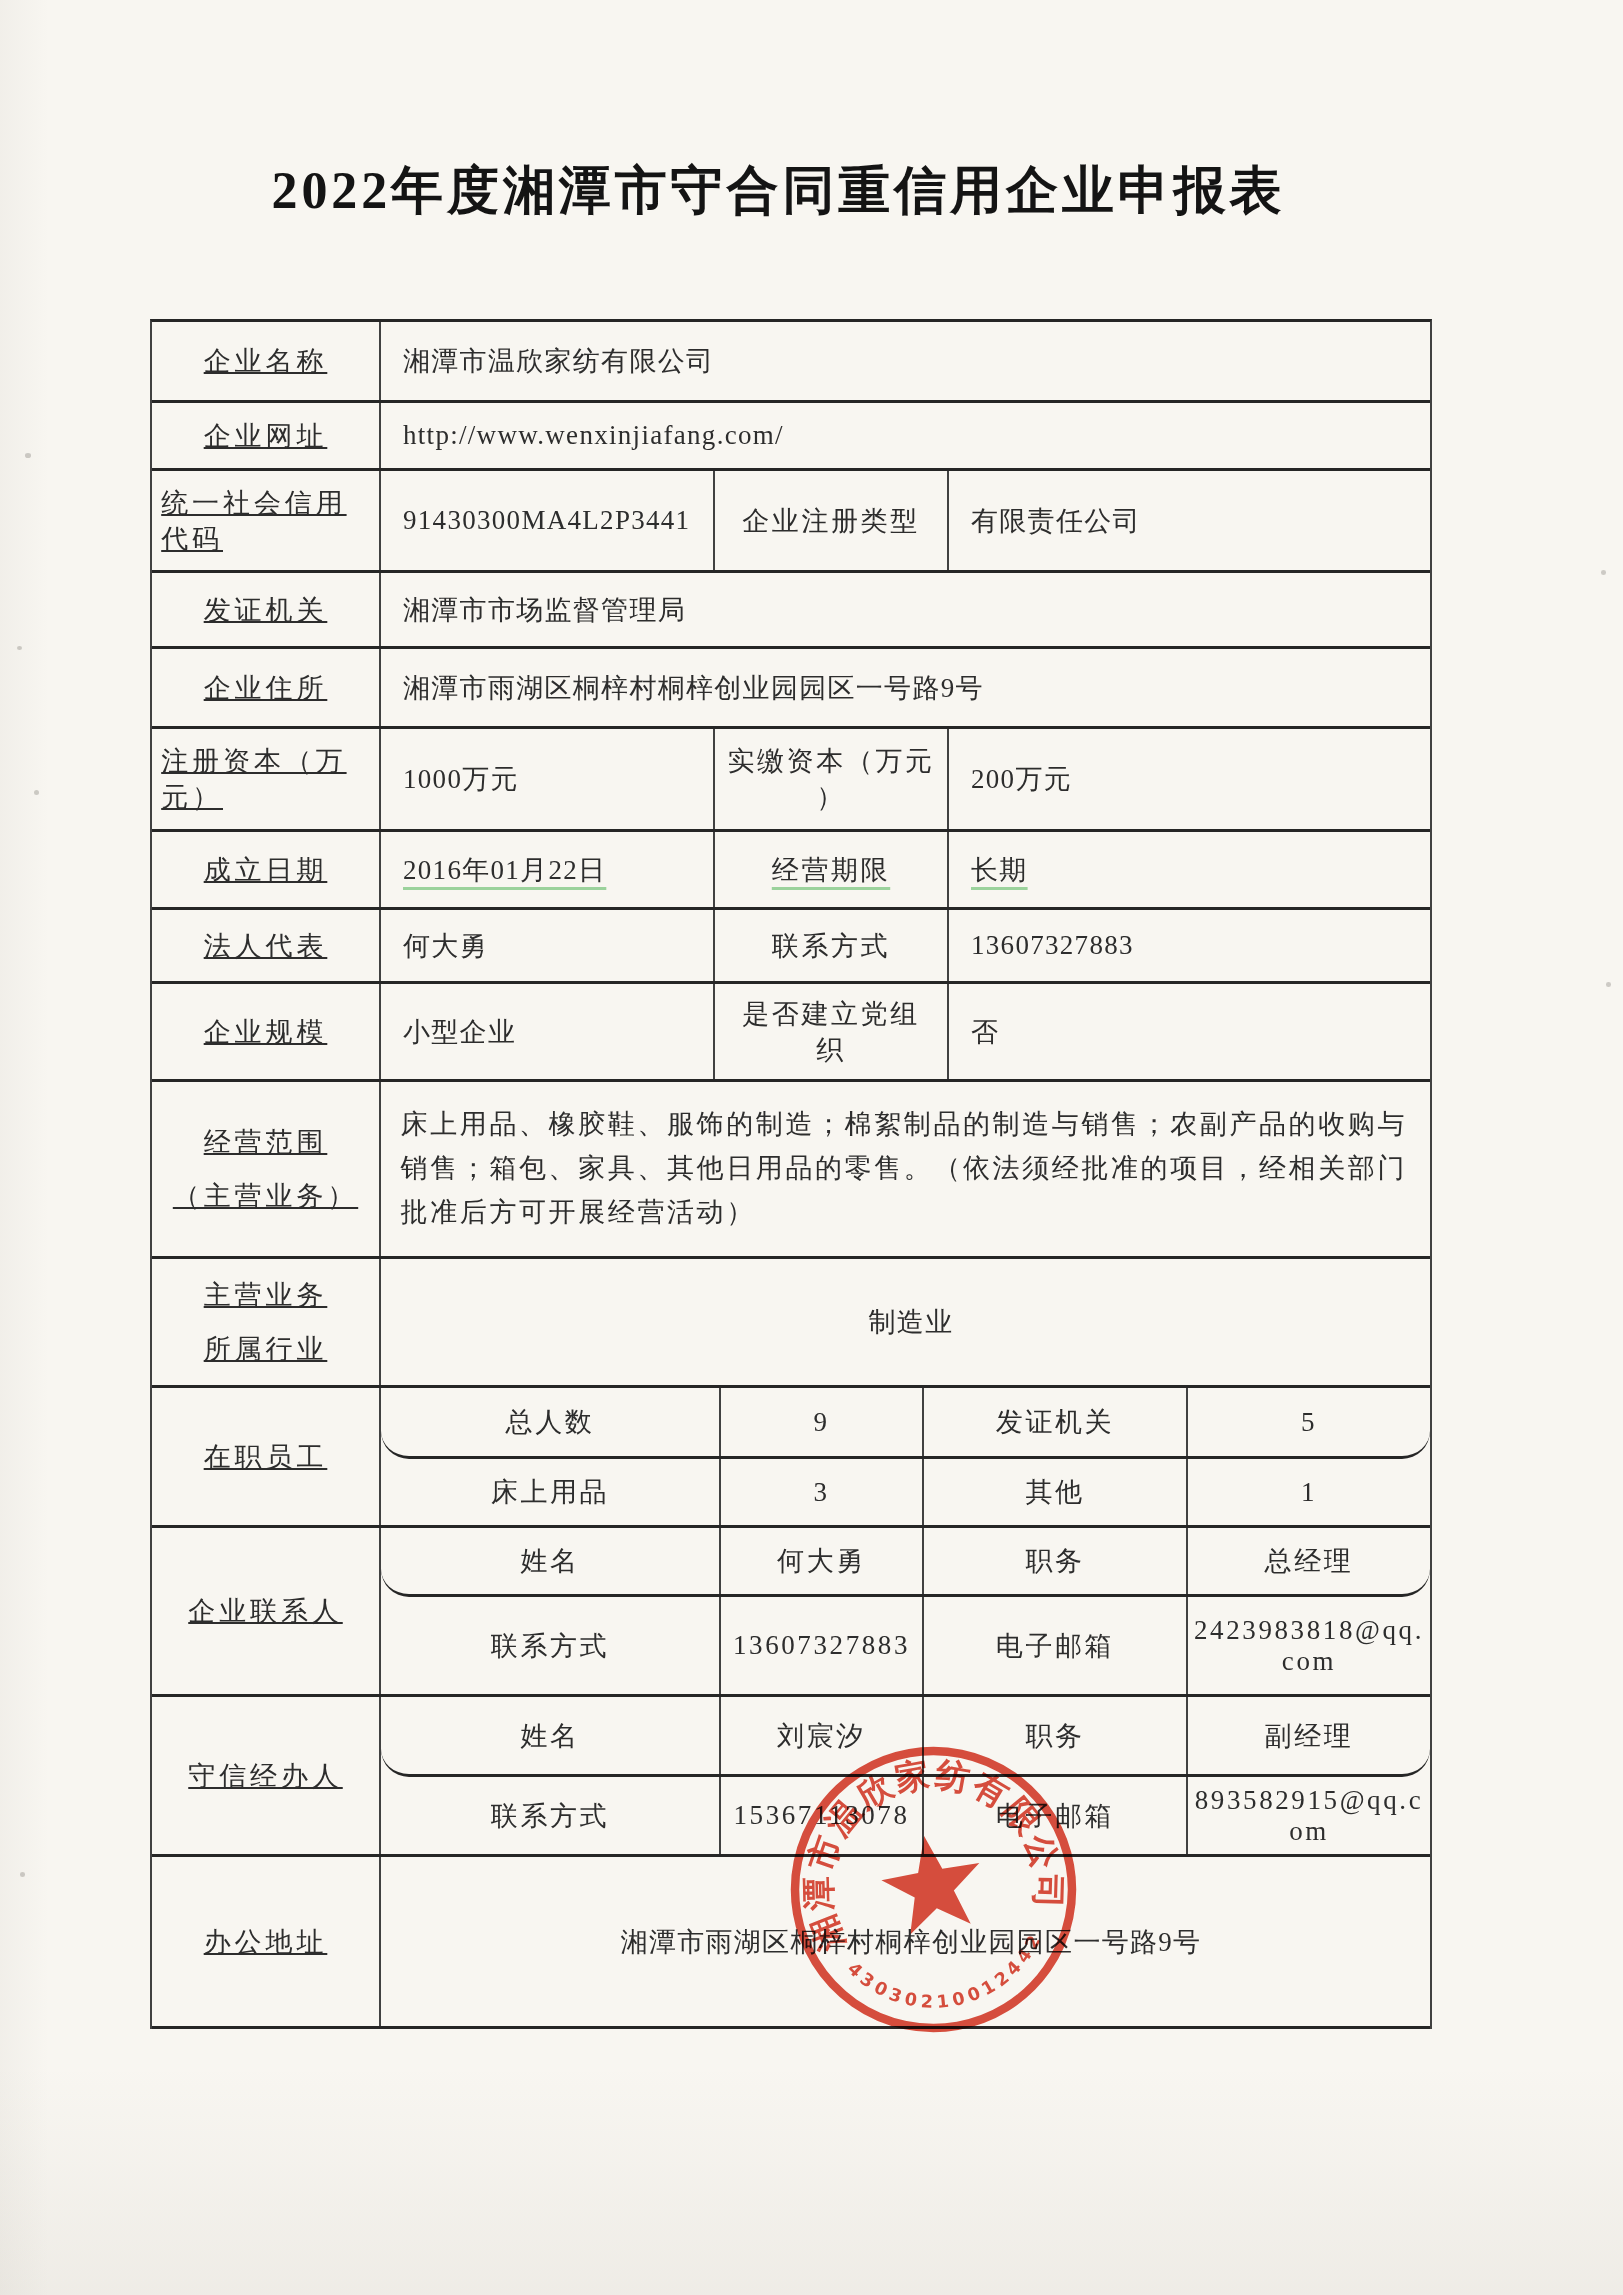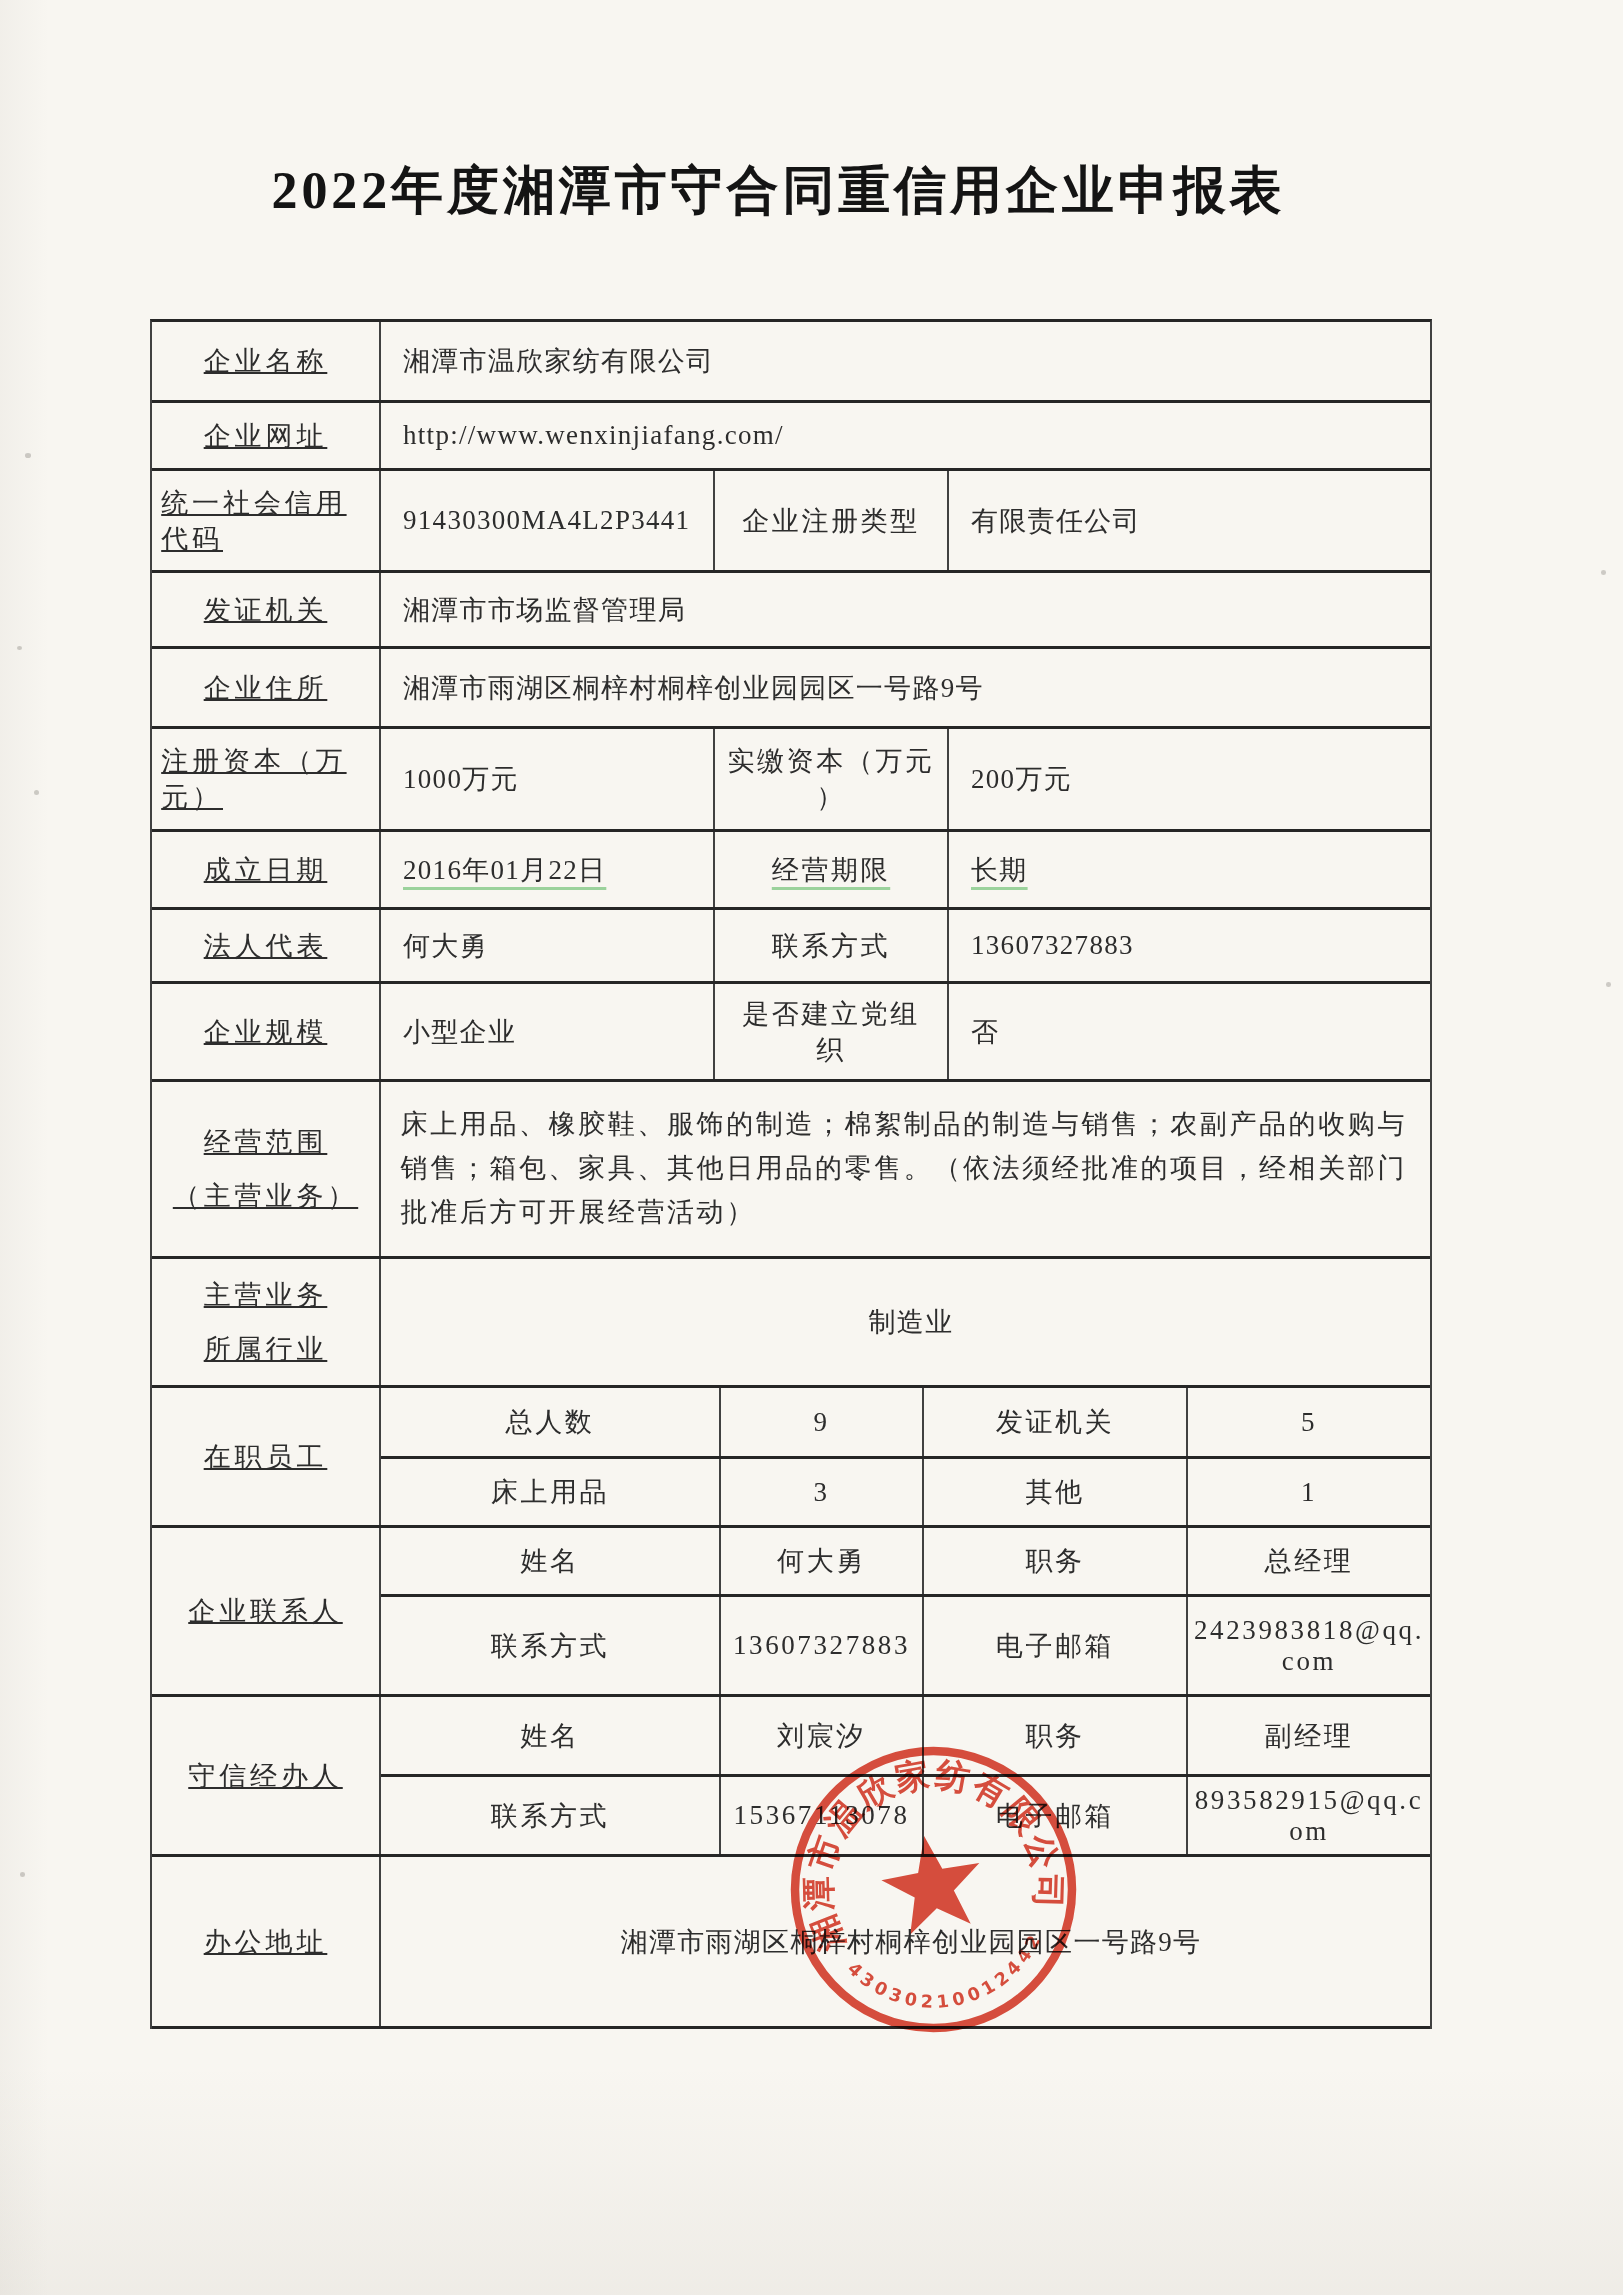--- a/index.html
+++ b/index.html
@@ -46,21 +46,21 @@
   .c-v1 { width: 334px; flex-shrink: 0; }
   .c-l2 { width: 234px; justify-content: center; text-align: center; letter-spacing: 2.6px; flex-shrink: 0; }
   .c-rest { flex: 1; }
   .v { padding-left: 22px; letter-spacing: 1.3px; }
   .v-center { justify-content: center; text-align: center; padding-left: 11px; }
   .wrap-val { padding: 15.7px 19.6px; line-height: 1.62; letter-spacing: 2.6px; align-items: center; }
   .two-line { flex-direction: column; justify-content: center; gap: 18px; letter-spacing: 3.9px; }
   .green { text-decoration: underline; text-decoration-color: rgba(105,190,110,0.65);
            text-decoration-thickness: 3.3px; text-underline-offset: 7.8px; }
   .subcol { flex: 1; display: flex; flex-direction: column; }
-  .subrow { display: flex; border-bottom: 3.3px solid #262626; }
+  .subrow { display: flex; border-bottom: 3.3px solid #262626; border-radius: 28px; }
   .subrow.last { border-bottom: none; flex: 1; }
   .sc { justify-content: center; text-align: center; letter-spacing: 2.6px; }
   .sc1 { width: 338px; flex-shrink: 0; }
   .sc2 { width: 203px; flex-shrink: 0; }
   .sc3 { width: 264px; flex-shrink: 0; }
   .sc4 { flex: 1; }
   .stamp-wrap {
     position: absolute; left: 780px; top: 1736px;
     width: 307px; height: 307px;
     transform: rotate(-10deg);

